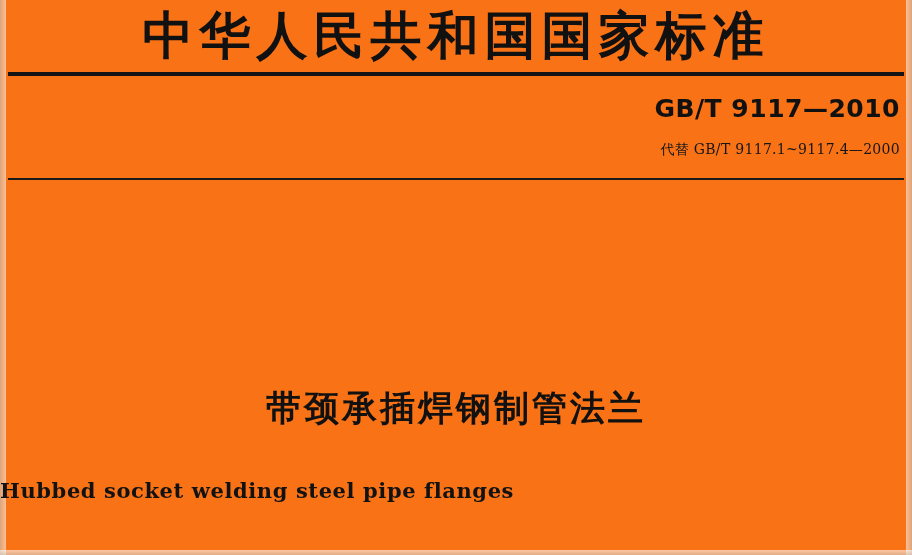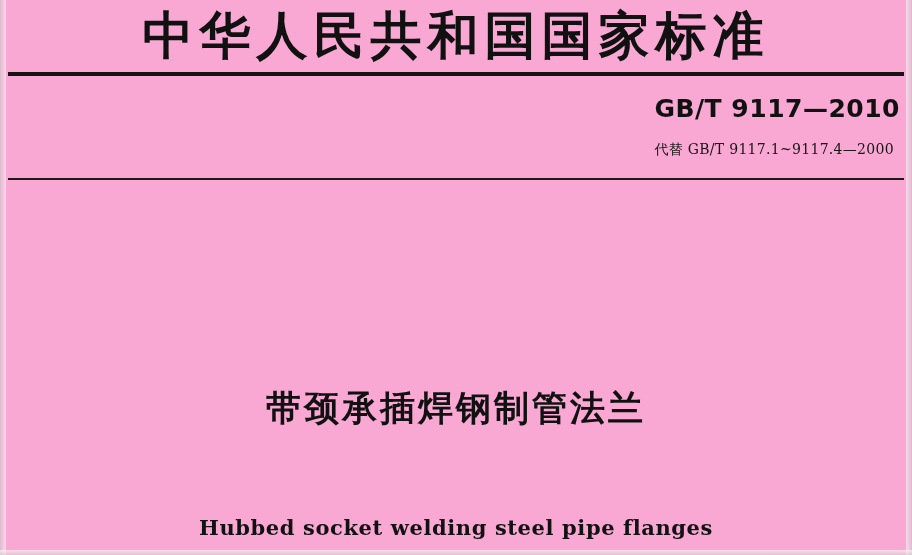--- a/index.html
+++ b/index.html
@@ -11,21 +11,21 @@
     height: 555px;
     background: #ffffff;
     font-family: "Liberation Serif", serif;
     color: #000000;
     overflow: hidden;
   }
   .page {
     position: relative;
     width: 912px;
     height: 555px;
-    background: #f9a8d4;
+    background: #f97316;
     box-sizing: border-box;
   }
   
   .banner-title {
     position: absolute;
     top: 6px;
     left: 0;
     width: 912px;
     text-align: center;
     font-family: "DejaVu Sans", sans-serif;
@@ -43,20 +43,21 @@
     left: 8px;
     width: 896px;
     height: 4px;
     background: #141414;
   }
   
   .std-number-block {
     position: absolute;
     top: 94px;
     right: 12px;
+    text-align: right;
   }
   .std-number {
     font-family: "DejaVu Sans", sans-serif;
     font-weight: bold;
     font-size: 25px;
     line-height: 30px;
     letter-spacing: 0.5px;
     color: #111111;
     white-space: nowrap;
   }
@@ -92,29 +93,27 @@
     line-height: 46px;
     color: #111111;
     white-space: nowrap;
   }
   
   .doc-title-en {
     position: absolute;
     top: 477px;
     left: 0;
     width: 912px;
-    text-align: center;
     font-family: "DejaVu Serif", serif;
     font-weight: bold;
     font-size: 21px;
     letter-spacing: 0.6px;
     line-height: 28px;
     color: #121212;
     white-space: nowrap;
-    margin-top: 37px;
   }
   
   .edge-left {
     position: absolute;
     top: 0;
     left: 0;
     width: 6px;
     height: 555px;
     background: linear-gradient(to right, #c9c9c9, #ffffff);
     opacity: 0.55;

